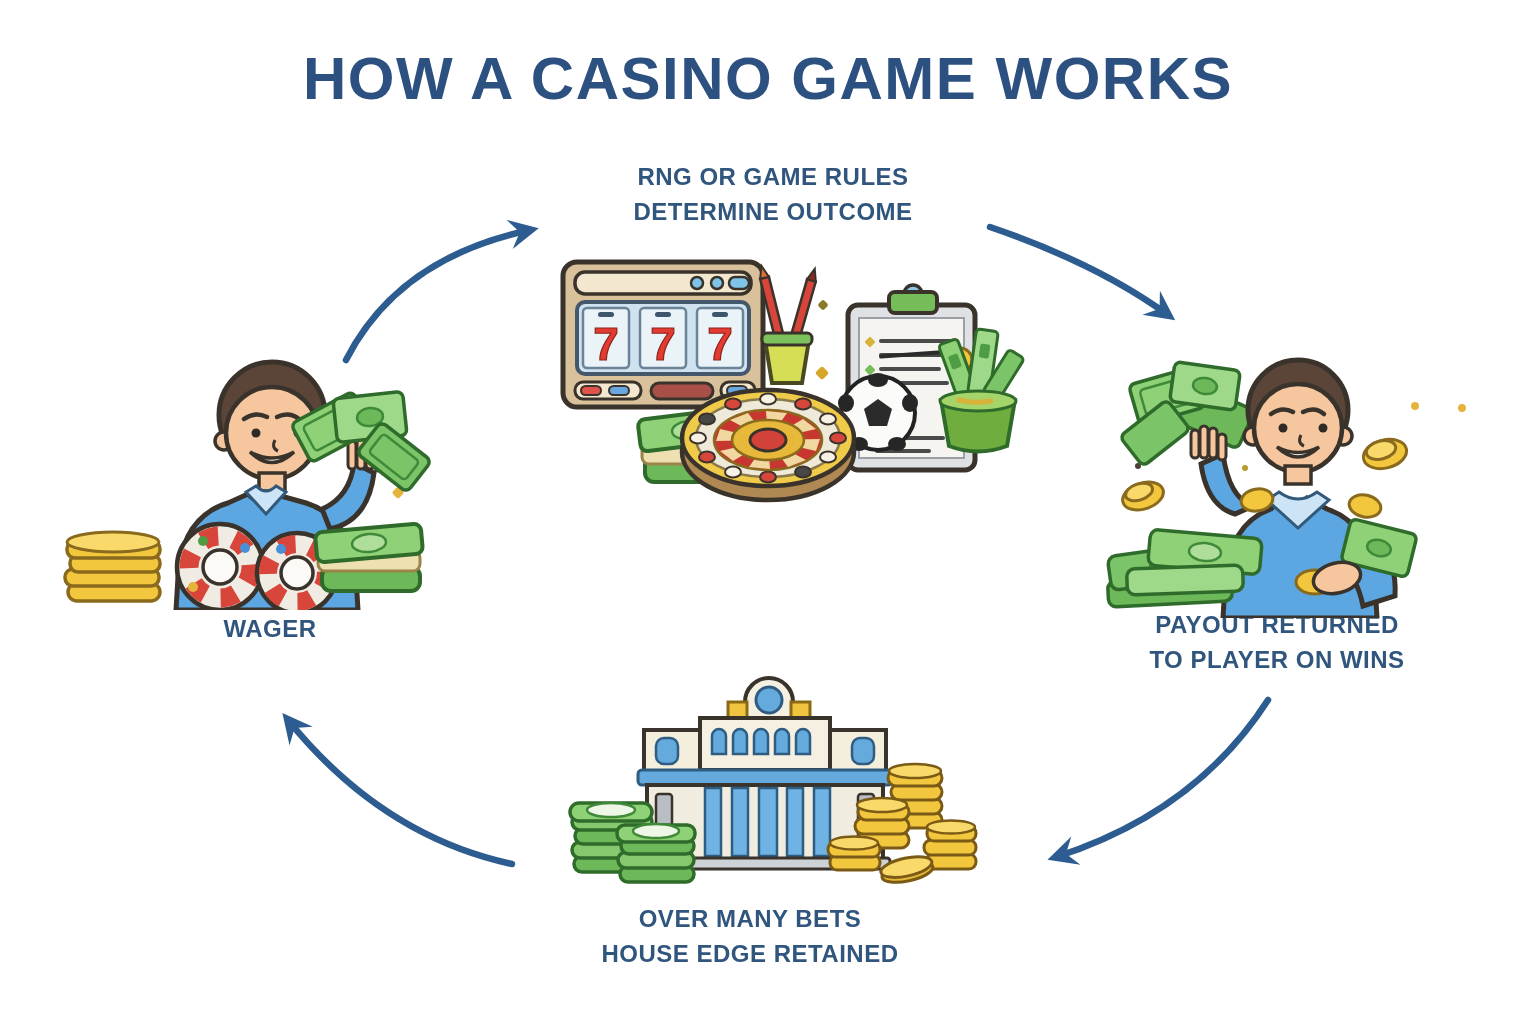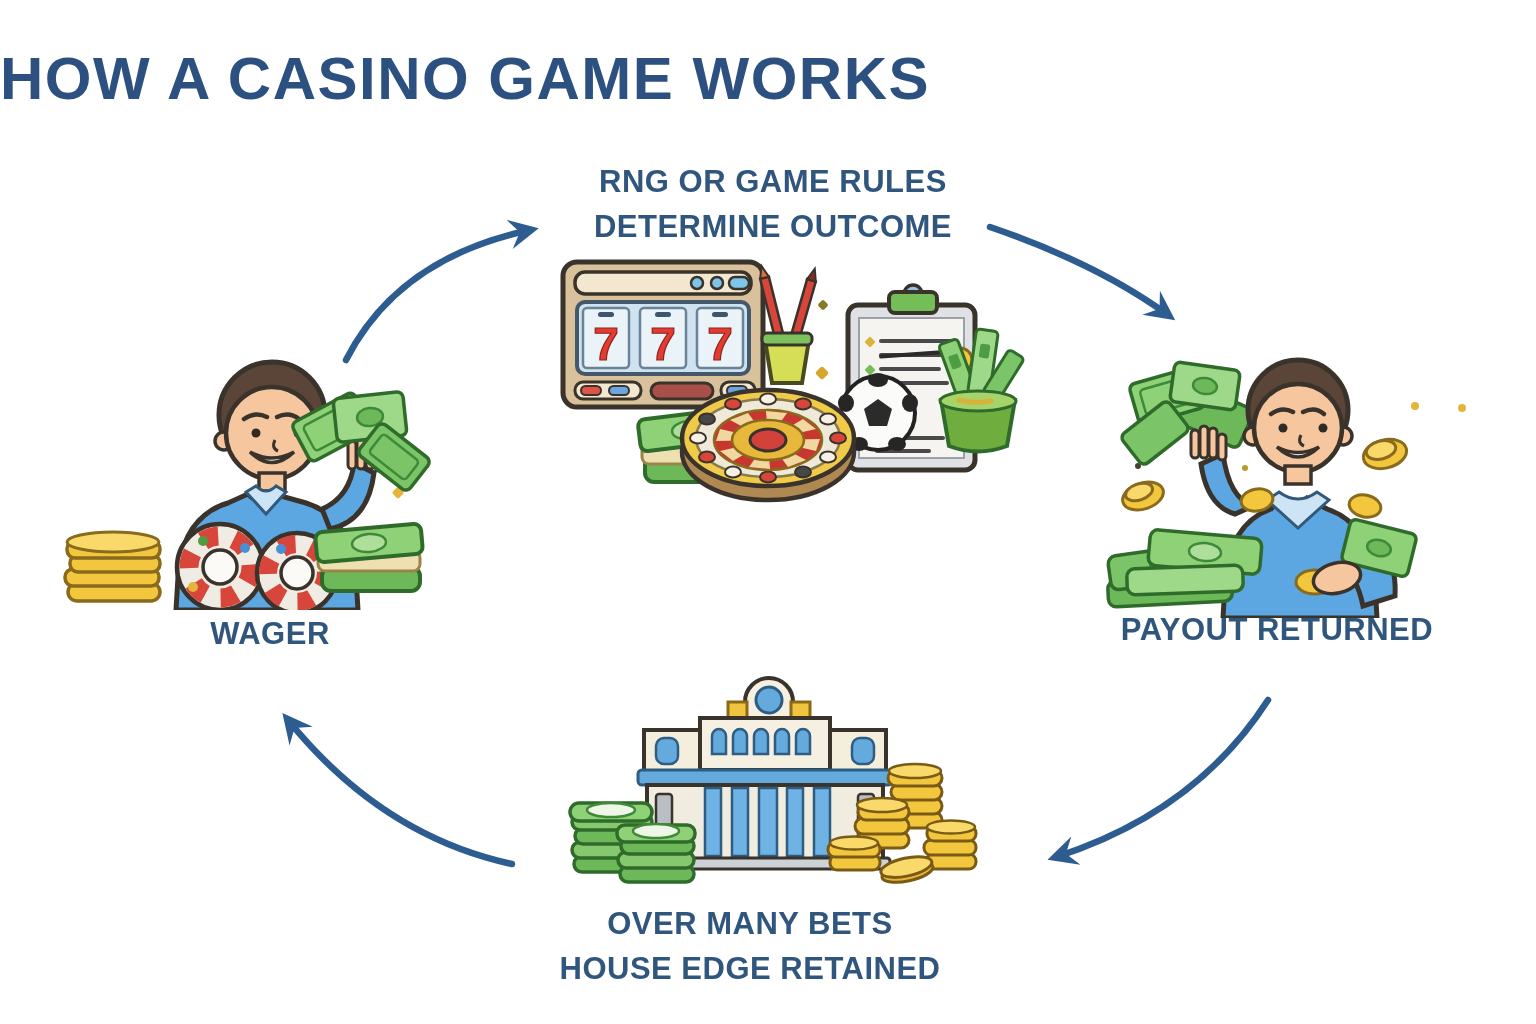--- a/index.html
+++ b/index.html
@@ -1,21 +1,21 @@
 <!DOCTYPE html>
 <html><head>
 <meta charset="utf-8">
 <style>
   html,body{margin:0;padding:0;background:#ffffff;}
   #canvas{position:relative;width:1536px;height:1024px;background:#ffffff;overflow:hidden;
           font-family:"Liberation Sans",sans-serif;}
-  .title{position:absolute;top:44px;left:0;width:100%;text-align:left;
+  .title{position:absolute;top:44px;left:0;width:100%;text-align:center;
          font-size:60px;font-weight:700;letter-spacing:1.5px;color:#2c5180;}
   .stage-label{position:absolute;text-align:center;color:#31567e;font-weight:700;
-               font-size:31px;line-height:1.45;letter-spacing:.5px;}
+               font-size:24px;line-height:1.45;letter-spacing:.5px;}
   .illus{position:absolute;}
   svg{display:block;}
   .arrow{fill:none;stroke:#2d5c91;stroke-width:6.5;stroke-linecap:round;marker-end:url(#ah);}
   .outline{stroke:#3a332b;}
 </style>
 </head>
 <body>
 
 <div id="canvas">
 
@@ -42,20 +42,21 @@
 
   <div class="stage-label" style="left:570px;top:160px;width:406px;">
     <div>RNG OR GAME RULES</div>
     <div>DETERMINE OUTCOME</div>
   </div>
   <div class="stage-label" style="left:70px;top:612px;width:400px;">
     <div>WAGER</div>
   </div>
   <div class="stage-label" style="left:1077px;top:608px;width:400px;">
     <div>PAYOUT RETURNED</div>
+    <div>TO PLAYER ON WINS</div>
   </div>
   <div class="stage-label" style="left:550px;top:902px;width:400px;">
     <div>OVER MANY BETS</div>
     <div>HOUSE EDGE RETAINED</div>
   </div>
 
   <svg class="illus" style="left:60px;top:345px" width="400" height="265" viewBox="0 0 400 265">
 
     <g>
       <circle cx="212" cy="70" r="53" fill="#5b4538" class="outline" stroke-width="5"></circle>

